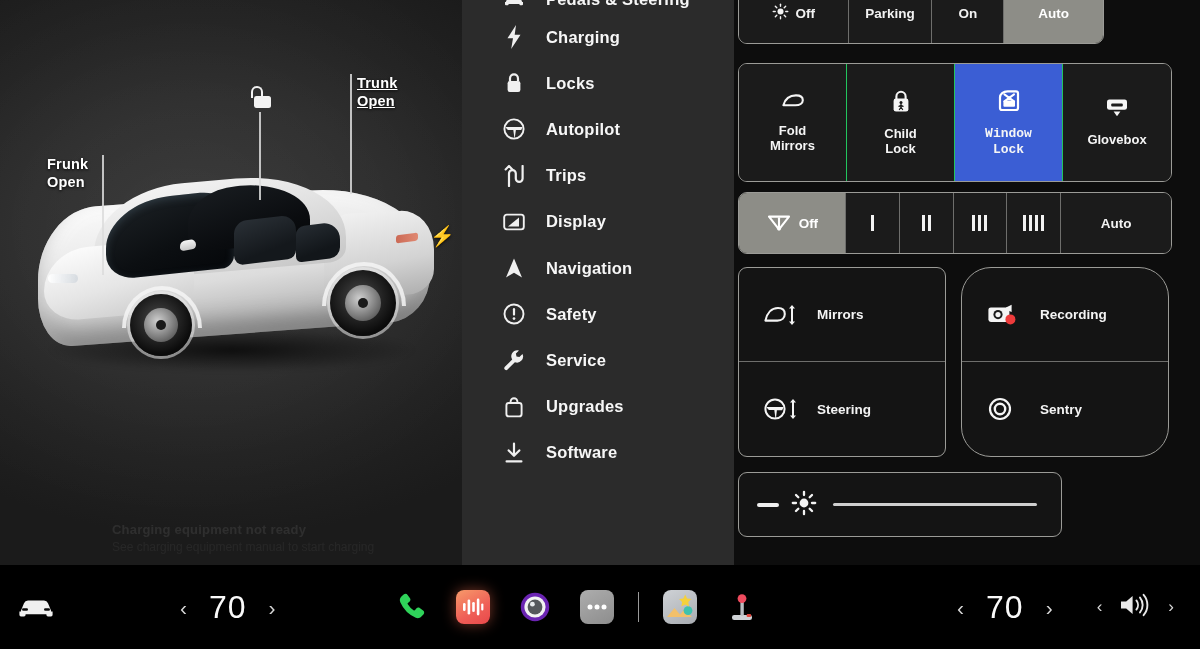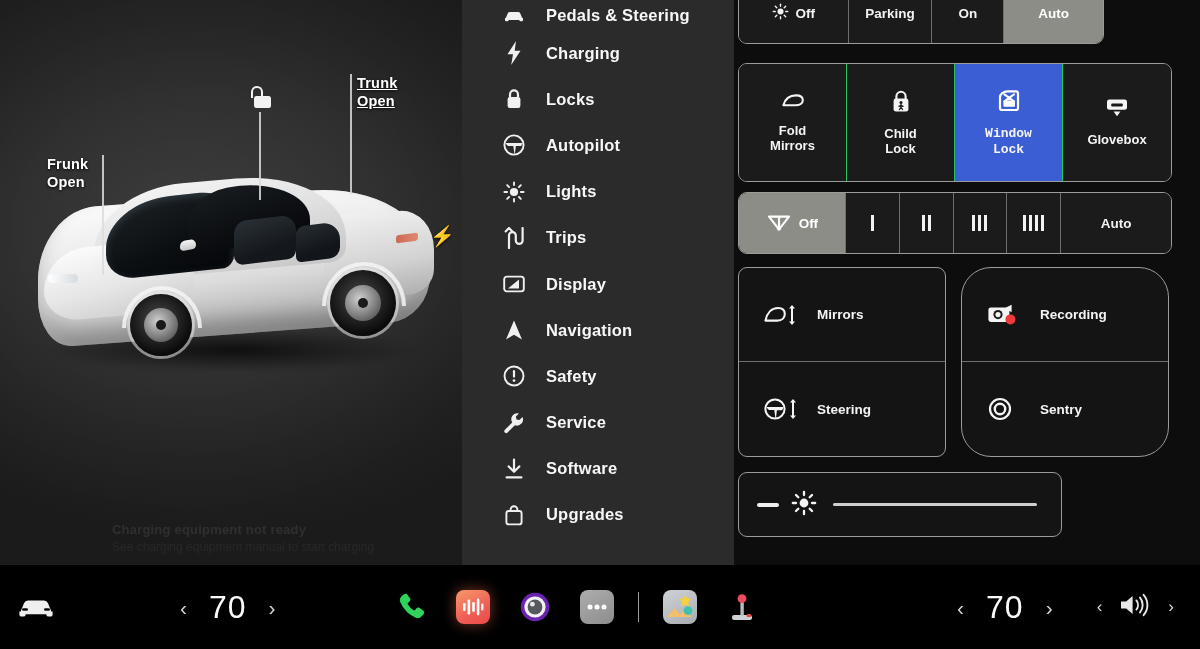--- a/index.html
+++ b/index.html
@@ -128,21 +128,21 @@
     color:#eaeaea; text-shadow:0 1px 3px rgba(0,0,0,.8); }
 
   #charge-status{ position:absolute; left:112px; top:522px; width:300px; }
   #charge-status .cs-line1{ font-size:13px; font-weight:bold; color:rgba(255,255,255,.085); letter-spacing:.2px; }
   #charge-status .cs-line2{ font-size:12px; color:rgba(255,255,255,.055); margin-top:3px; }
 
   
   #settings-list{
     position:absolute; left:462px; top:0; width:272px; height:626px;
     background:#2b2b2b;
-    padding-top:16px;
+    padding-top:0px;
     overflow:hidden;
   }
   .nav-item{ display:flex; align-items:center; height:46.2px; padding-left:38px; }
   .nav-item .nav-icon{ width:28px; height:24px; flex:0 0 28px; display:flex; align-items:center; justify-content:center;
       color:#f0f0f0; }
   .nav-item .nav-label{ margin-left:18px; font-size:16.5px; font-weight:bold; color:#f7f7f7; letter-spacing:.2px; }
   .nav-item svg{ display:block; }
 
   
   #controls{ position:absolute; left:734px; top:0; width:466px; height:565px; background:#0d0d0d; }
@@ -315,38 +315,20 @@
     <div class="nav-item">
       <span class="nav-icon">
         <svg width="22" height="22" viewBox="0 0 22 22">
             <circle cx="11" cy="11" r="9.6" fill="none" stroke="#f0f0f0" stroke-width="1.9"></circle>
             <path d="M2.6 9h16.8a8.5 8.5 0 0 1-1.2 3.1h-5.3l-1.1 7.7h-.4L10.3 12H5a8.5 8.5 0 0 1-2.4-3z" fill="#f0f0f0"></path>
           </svg>
       </span>
       <span class="nav-label">Autopilot</span>
     </div>
 
-    <div class="nav-item">
-      <span class="nav-icon">
-        <svg width="22" height="22" viewBox="0 0 22 22">
-            <circle cx="11" cy="11" r="4.1" fill="#f0f0f0"></circle>
-            <g stroke="#f0f0f0" stroke-width="1.9" stroke-linecap="round">
-              <line x1="11" y1="1.4" x2="11" y2="4.1"></line>
-              <line x1="11" y1="17.9" x2="11" y2="20.6"></line>
-              <line x1="1.4" y1="11" x2="4.1" y2="11"></line>
-              <line x1="17.9" y1="11" x2="20.6" y2="11"></line>
-              <line x1="4.2" y1="4.2" x2="6.1" y2="6.1"></line>
-              <line x1="15.9" y1="15.9" x2="17.8" y2="17.8"></line>
-              <line x1="4.2" y1="17.8" x2="6.1" y2="15.9"></line>
-              <line x1="15.9" y1="6.1" x2="17.8" y2="4.2"></line>
-            </g>
-          </svg>
-      </span>
-      <span class="nav-label">Lights</span>
-    </div>
 
     <div class="nav-item">
       <span class="nav-icon">
         <svg width="20" height="22" viewBox="0 0 20 22">
             <path d="M5 21V8.5a3.4 3.4 0 0 1 6.8 0v5a3.4 3.4 0 0 0 6.8 0V1" fill="none" stroke="#f0f0f0" stroke-width="2.2" stroke-linecap="round"></path>
             <path d="M1.6 4.4L5 1l3.4 3.4" fill="none" stroke="#f0f0f0" stroke-width="2.1" stroke-linecap="round" stroke-linejoin="round"></path>
           </svg>
       </span>
       <span class="nav-label">Trips</span>
     </div>
@@ -386,35 +368,35 @@
         <svg width="22" height="22" viewBox="0 0 22 22">
             <path d="M14.4 1.2a6.1 6.1 0 0 0-5.2 9.3L1.9 17.8a1.9 1.9 0 0 0 2.7 2.7l7.3-7.3a6.1 6.1 0 0 0 7.6-8.3l-3.1 3.1-2.9-.6-.6-2.9 3.1-3.1a6 6 0 0 0-1.6-.2z" fill="#f0f0f0"></path>
           </svg>
       </span>
       <span class="nav-label">Service</span>
     </div>
 
     <div class="nav-item">
       <span class="nav-icon">
         <svg width="20" height="22" viewBox="0 0 20 22">
+            <rect x="2.4" y="7" width="15.2" height="13.4" rx="2.4" fill="none" stroke="#f0f0f0" stroke-width="1.9"></rect>
+            <path d="M6.6 7.4V5.6a3.4 3.4 0 0 1 6.8 0v1.8" fill="none" stroke="#f0f0f0" stroke-width="1.9"></path>
+          </svg>
+      </span>
+      <span class="nav-label">Upgrades</span>
+    </div>
+
+    <div class="nav-item">
+      <span class="nav-icon">
+        <svg width="20" height="22" viewBox="0 0 20 22">
             <path d="M10 1.6v11.2M4.7 8.4L10 13.8l5.3-5.4" fill="none" stroke="#f0f0f0" stroke-width="2.2" stroke-linecap="round" stroke-linejoin="round"></path>
             <line x1="2.6" y1="19.4" x2="17.4" y2="19.4" stroke="#f0f0f0" stroke-width="2.2" stroke-linecap="round"></line>
           </svg>
       </span>
       <span class="nav-label">Software</span>
-    </div>
-
-    <div class="nav-item">
-      <span class="nav-icon">
-        <svg width="20" height="22" viewBox="0 0 20 22">
-            <rect x="2.4" y="7" width="15.2" height="13.4" rx="2.4" fill="none" stroke="#f0f0f0" stroke-width="1.9"></rect>
-            <path d="M6.6 7.4V5.6a3.4 3.4 0 0 1 6.8 0v1.8" fill="none" stroke="#f0f0f0" stroke-width="1.9"></path>
-          </svg>
-      </span>
-      <span class="nav-label">Upgrades</span>
     </div>
   </div>
 
   <div id="controls">
 
     <div class="seg-row" id="row-headlights">
       <div class="seg" id="hl-off">
         <span>
           <svg width="17" height="17" viewBox="0 0 22 22">
               <circle cx="11" cy="11" r="3.9" fill="#f2f2f2"></circle>

